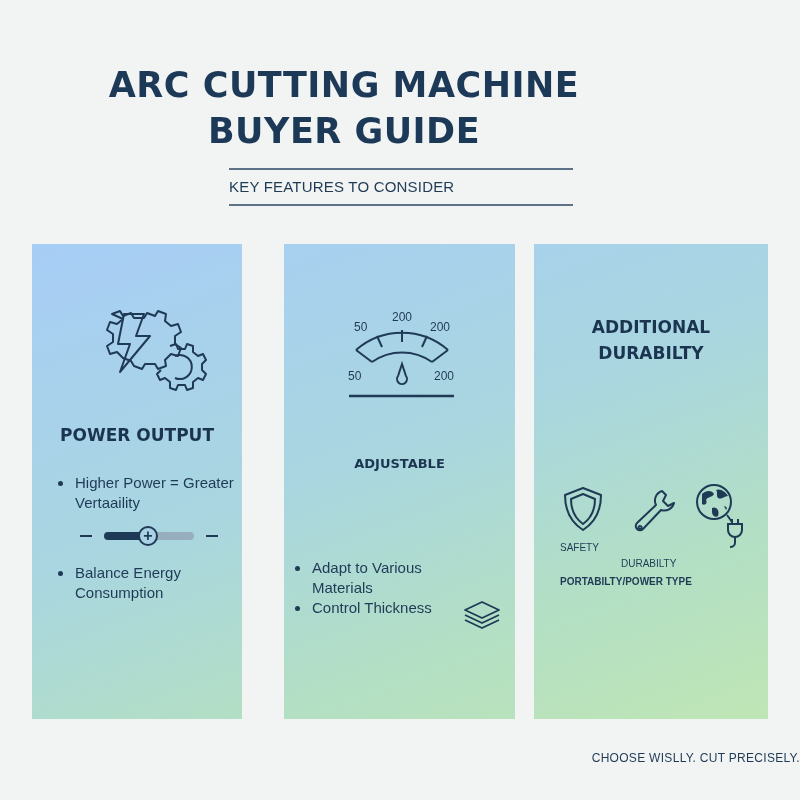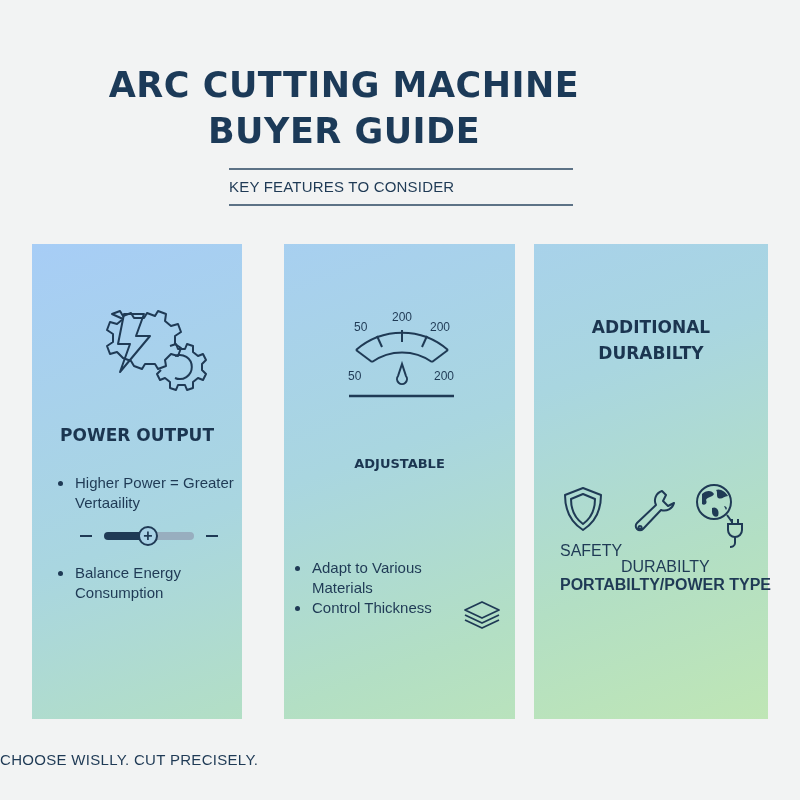--- a/index.html
+++ b/index.html
@@ -40,35 +40,35 @@
     font-family: "DejaVu Sans", sans-serif; font-weight: bold;
     font-size: 17px; line-height: 26px; color: #1b3550;
   }
   .bullets { position: absolute; list-style: none; font-size: 15px; line-height: 20px; color: #1f3a55; }
   .bullets li { position: relative; padding-left: 19px; }
   .bullets li::before {
     content: ""; position: absolute; left: 2px; top: 8px;
     width: 5px; height: 5px; border-radius: 50%; background: #1f3a55;
   }
   .icon { position: absolute; }
-  .label { position: absolute; font-size: 16px; color: #1f3a55; white-space: nowrap; }
+  .label { position: absolute; font-size: 10px; color: #1f3a55; white-space: nowrap; }
 
   .slider { position: absolute; left: 48px; top: 282px; width: 140px; height: 20px; }
   .slider .dash { position: absolute; top: 9px; width: 12px; height: 2px; background: #1f3a55; }
   .slider .track-fill { position: absolute; left: 24px; top: 6px; width: 46px; height: 8px; border-radius: 4px; background: #1f3a55; }
   .slider .track-rest { position: absolute; left: 66px; top: 6px; width: 48px; height: 8px; border-radius: 4px; background: #98aebf; }
   .slider .knob {
     position: absolute; left: 58px; top: 0; width: 20px; height: 20px; border-radius: 50%;
     border: 2px solid #1f3a55; background: #a9d2e6;
     font-size: 16px; line-height: 15px; text-align: center; color: #1f3a55; font-weight: bold;
   }
 
   .footer {
-    position: absolute; left: 0; top: 751px; width: 800px; text-align: left;
-    font-size: 15px; letter-spacing: 0.3px; color: #1f3a55;
+    position: absolute; left: 0; top: 751px; width: 800px; text-align: right;
+    font-size: 12px; letter-spacing: 0.3px; color: #1f3a55;
   }
 </style>
 </head>
 <body>
 
 <div class="title">
   <div>ARC CUTTING MACHINE</div>
   <div>BUYER GUIDE</div>
 </div>
 <div class="subtitle-wrap">

